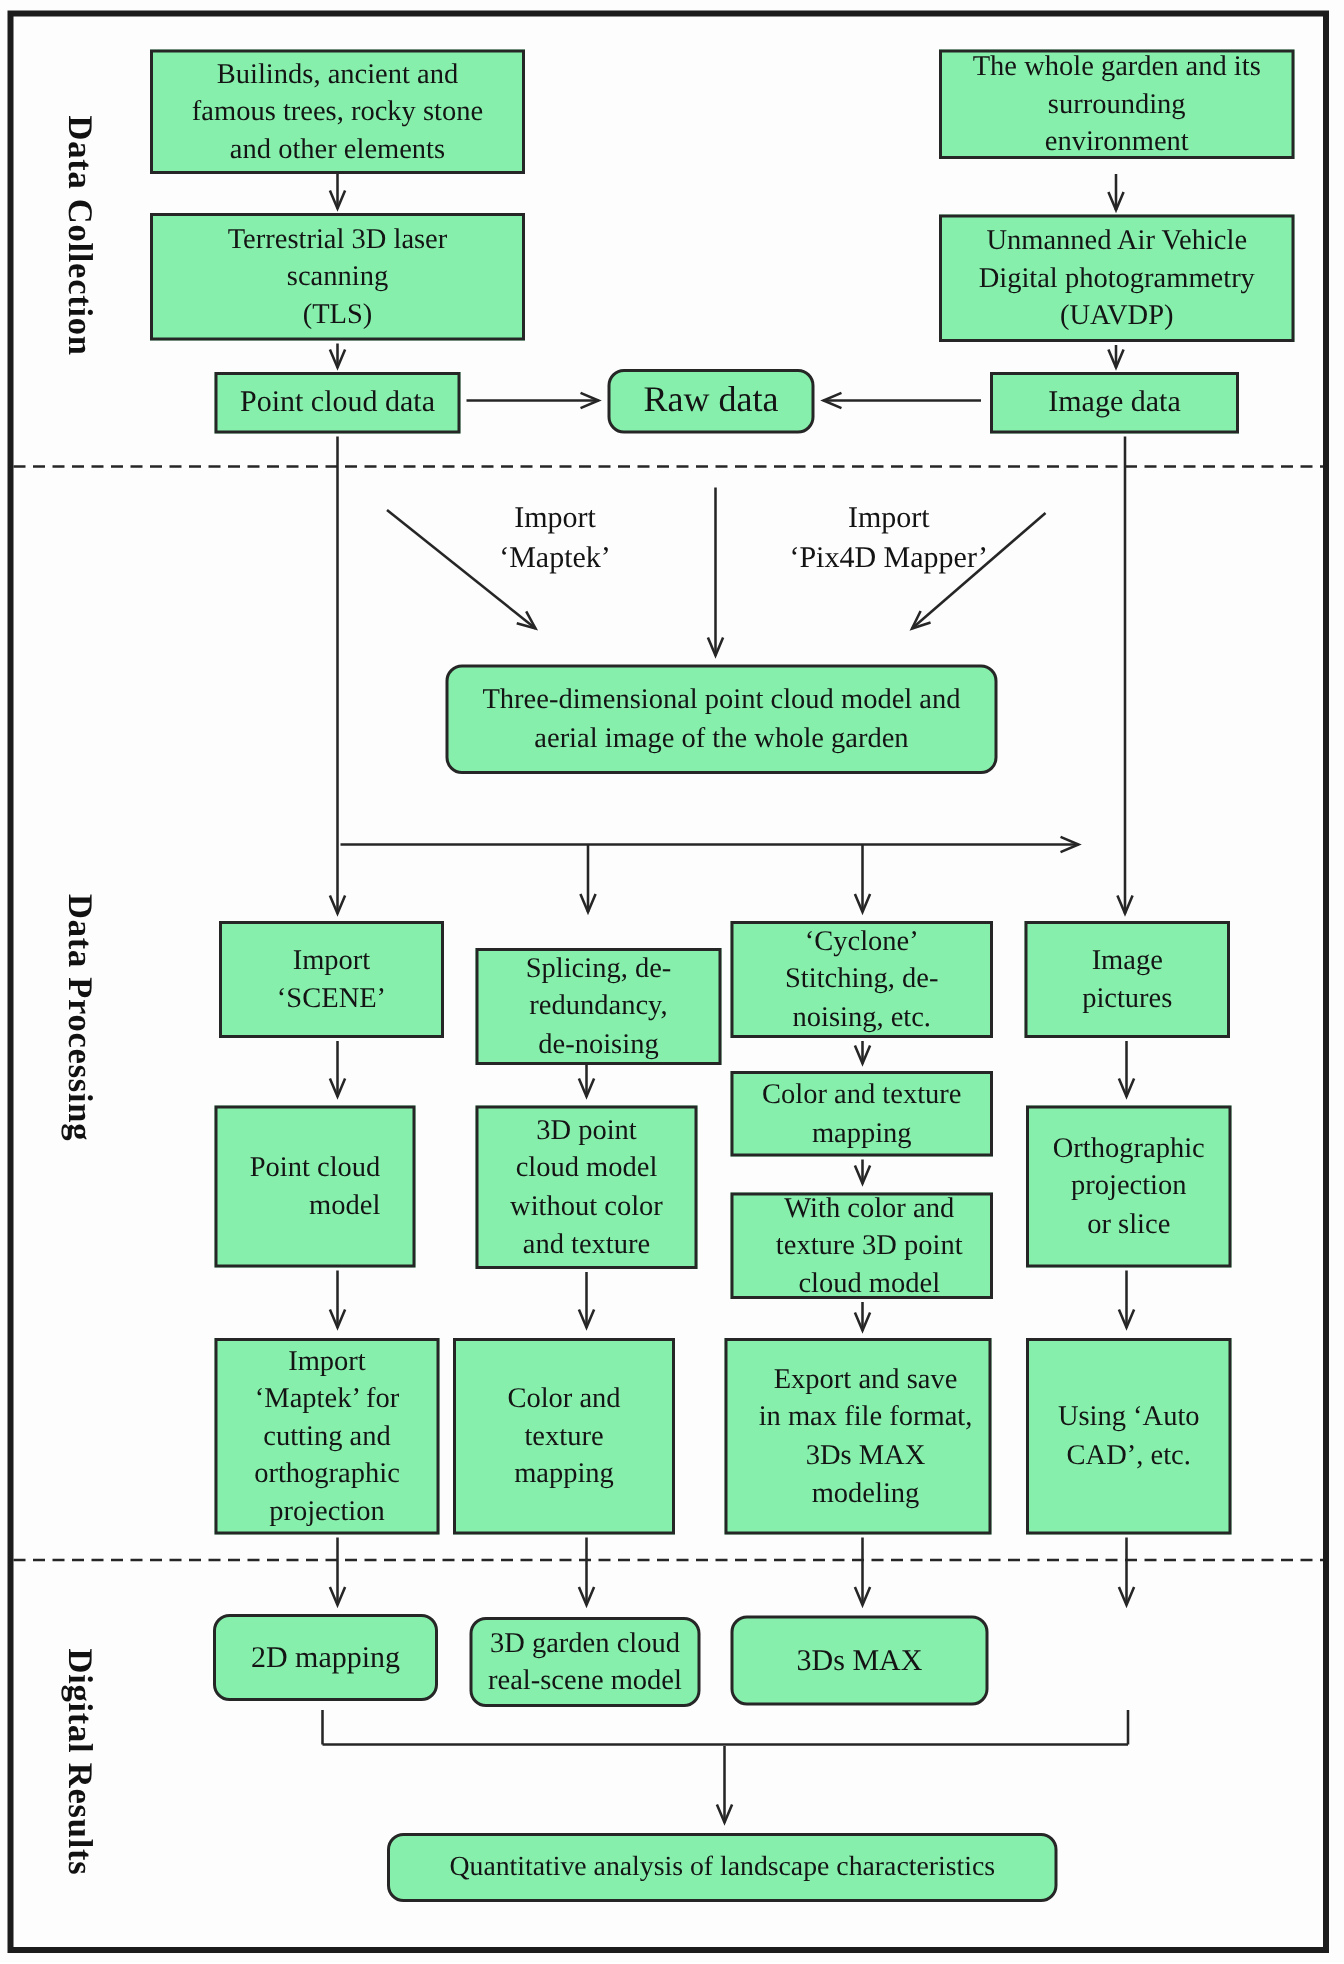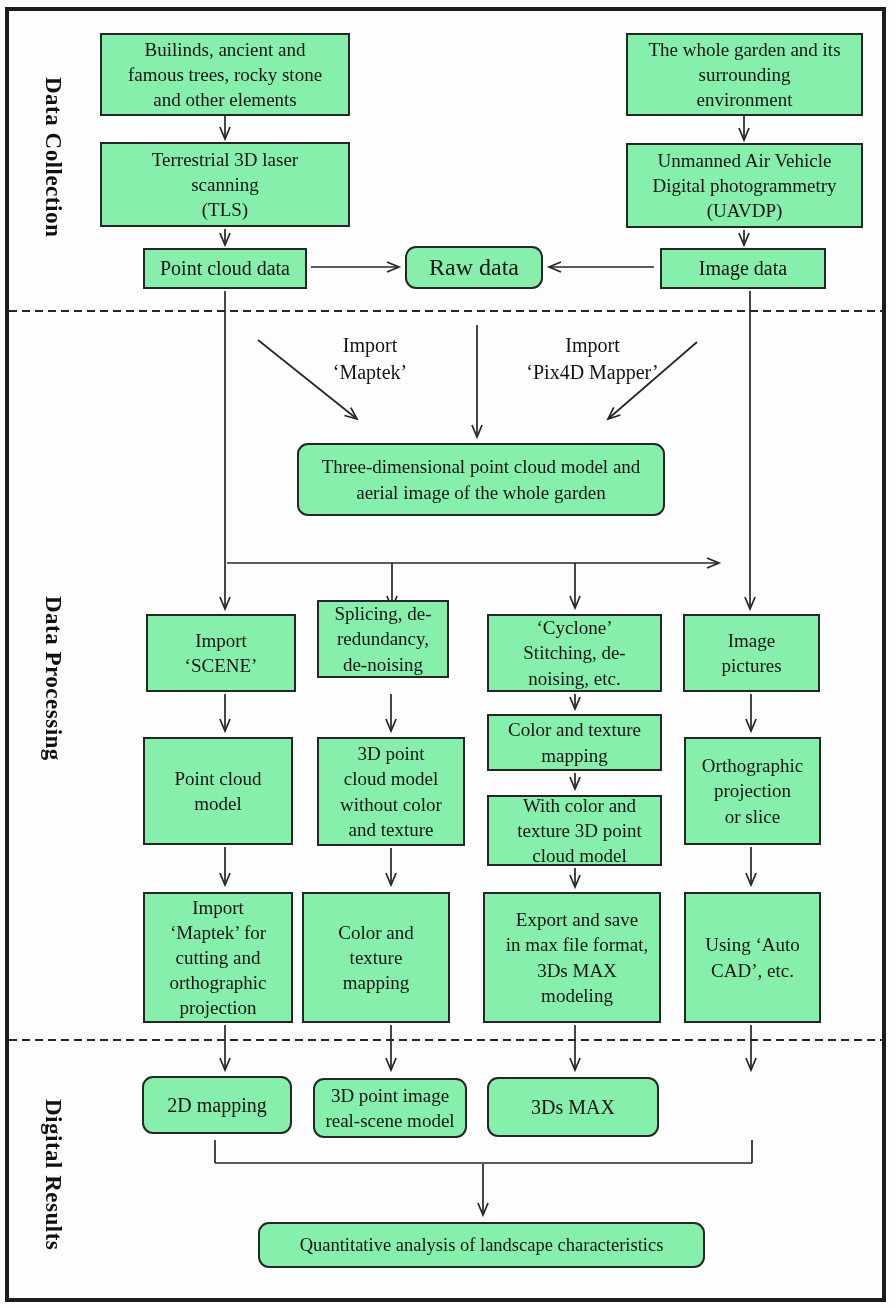--- a/index.html
+++ b/index.html
@@ -133,49 +133,49 @@
   <div class="vlabel" style="left:40px; top:592px; height:172px;">Data Processing</div>
   <div class="vlabel" style="left:40px; top:1089px; height:172px;">Digital Results</div>
 
   <div class="b" style="left:100px; top:33px;  width:250px; height:83px;">Builinds, ancient and
 famous trees, rocky stone
 and other elements</div>
   <div class="b" style="left:100px; top:142px; width:250px; height:85px;">Terrestrial 3D laser
 scanning
 (TLS)</div>
   <div class="b" style="left:143px; top:248px; width:164px; height:41px; font-size:20px;">Point cloud data</div>
-  <div class="b" style="left:626px; top:33px;  width:237px; height:83px;">The whole garden and its
+  <div class="b" style="left:626px; top:33px;  width:237px; height:73px;">The whole garden and its
 surrounding
 environment</div>
   <div class="b" style="left:626px; top:143px; width:237px; height:85px;">Unmanned Air Vehicle
 Digital photogrammetry
 (UAVDP)</div>
   <div class="b" style="left:660px; top:248px; width:166px; height:41px; font-size:20px;">Image data</div>
   <div class="b r thick" style="left:405px; top:246px; width:138px; height:43px; font-size:24px;">Raw data</div>
 
   <div class="flabel" style="left:295px; top:328px; width:150px; height:62px;">Import
 ‘Maptek’</div>
   <div class="flabel" style="left:500px; top:328px; width:185px; height:62px;">Import
 ‘Pix4D Mapper’</div>
 
   <div class="b r thick" style="left:297px; top:443px; width:368px; height:73px;">Three-dimensional point cloud model and
 aerial image of the whole garden</div>
 
   <div class="b thick" style="left:146px; top:614px; width:150px; height:78px;">Import
 ‘SCENE’</div>
-  <div class="b thick" style="left:317px; top:600px; width:132px; height:78px;">Splicing, de-
+  <div class="b thick" style="left:317px; top:632px; width:164px; height:78px;">Splicing, de-
 redundancy,
 de-noising</div>
   <div class="b thick" style="left:487px; top:614px; width:175px; height:78px;">‘Cyclone’
 Stitching, de-
 noising, etc.</div>
   <div class="b thick" style="left:683px; top:614px; width:137px; height:78px;">Image
 pictures</div>
 
-  <div class="b thick" style="left:143px; top:737px; width:150px; height:108px;">Point cloud
+  <div class="b thick" style="left:143px; top:737px; width:134px; height:108px;text-align:right;">Point cloud
 model</div>
   <div class="b thick" style="left:317px; top:737px; width:148px; height:109px;">3D point
 cloud model
 without color
 and texture</div>
   <div class="b thick" style="left:487px; top:714px; width:175px; height:57px;">Color and texture
 mapping</div>
   <div class="b thick" style="left:487px; top:795px; width:175px; height:71px;padding-left:12px;">With color and
 texture 3D point
 cloud model</div>
@@ -192,19 +192,19 @@
 texture
 mapping</div>
   <div class="b thick" style="left:483px; top:892px; width:178px; height:131px;padding-left:12px;">Export and save
 in max file format,
 3Ds MAX
 modeling</div>
   <div class="b thick" style="left:684px; top:892px; width:137px; height:131px;">Using ‘Auto
 CAD’, etc.</div>
 
   <div class="b r" style="left:142px; top:1076px; width:150px; height:58px; font-size:20px;text-align:center;">2D mapping</div>
-  <div class="b r" style="left:313px; top:1078px; width:154px; height:60px;">3D point image
+  <div class="b r" style="left:313px; top:1078px; width:154px; height:60px;">3D garden cloud
 real-scene model</div>
   <div class="b r" style="left:487px; top:1077px; width:172px; height:60px; font-size:20px;">3Ds MAX</div>
 
   <div class="b r" style="left:258px; top:1222px; width:447px; height:46px; font-size:18.5px;">Quantitative analysis of landscape characteristics</div>
 
 </div>
 
 </body></html>

